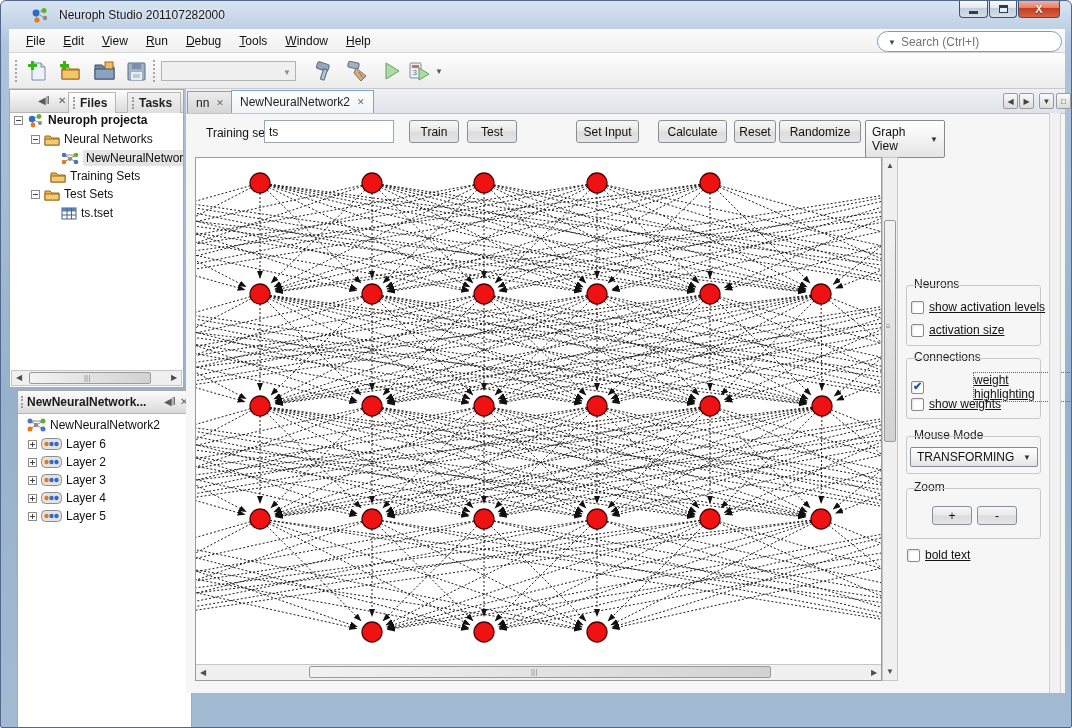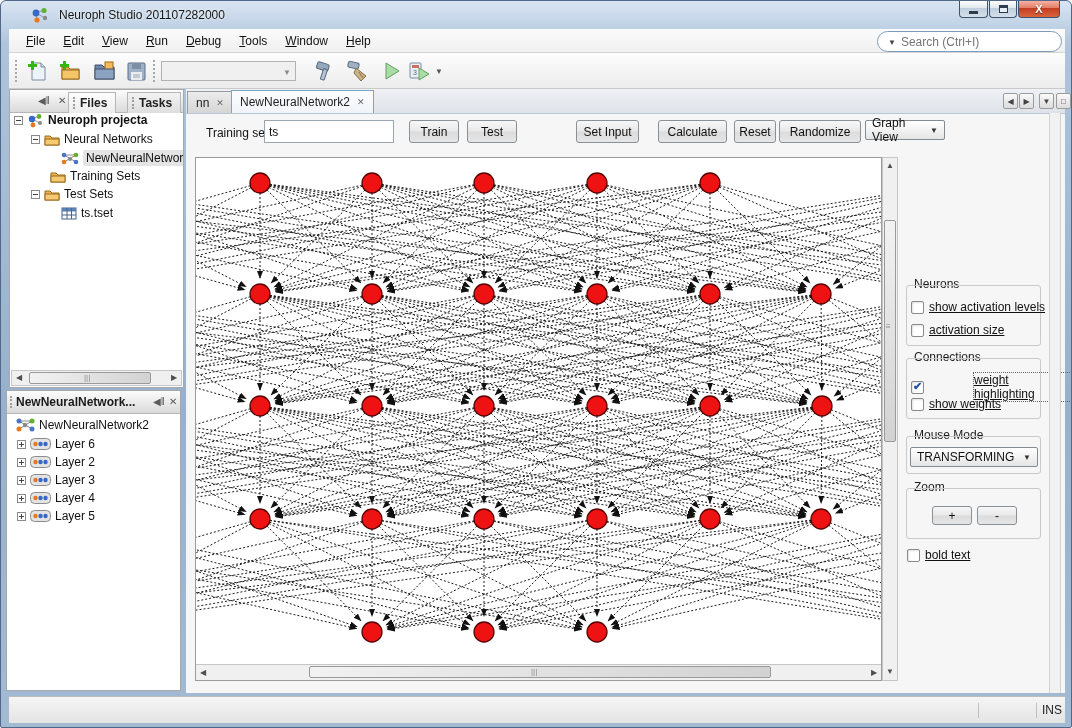--- a/index.html
+++ b/index.html
@@ -307,21 +307,21 @@
     </div>
 
     <div class="sb-track" style="left:1px;top:280px;width:171px;height:16px">
       <span class="sb-arrow" style="left:0;top:0">◀</span>
       <div class="sb-thumb sb-thumb-v" style="left:17px;top:1px;width:122px;height:12px"></div>
       <span class="gripline" style="left:72px;top:2px">|||</span>
       <span class="sb-arrow" style="right:0;top:0">▶</span>
     </div>
   </div>
 
-  <div class="side-panel" style="left:5px;top:389px;width:175px;height:301px">
+  <div class="side-panel" style="left:16px;top:389px;width:175px;height:339px">
     <div class="panel-header">
       <span class="tabgrip abs" style="left:3px;top:5px;width:2px;height:12px;border-left:2px dotted #9d9d9d"></span>
       <span class="abs" style="left:9px;top:4px;font-weight:bold;font-size:12px">NewNeuralNetwork...</span>
       <span class="dock-icon" style="left:146px">◀‖</span>
       <span class="dock-icon" style="left:162px">✕</span>
     </div>
     <div class="trow" style="top:25px;padding-left:5px">
       <span class="ticon">
         <svg width="19" height="15">
             <line x1="3" y1="3" x2="16" y2="11" stroke="#8a8a8a"></line>
@@ -415,21 +415,21 @@
   </div>
 
   <span class="field-label" style="left:205px;top:125px">Training set:</span>
   <input class="text-input" style="left: 263px; top: 119px; width: 130px;" value="ts">
   <div class="btn" style="left:408px;top:119px;width:50px">Train</div>
   <div class="btn" style="left:466px;top:119px;width:50px">Test</div>
   <div class="btn" style="left:575px;top:119px;width:63px">Set Input</div>
   <div class="btn" style="left:657px;top:119px;width:69px">Calculate</div>
   <div class="btn" style="left:733px;top:119px;width:42px">Reset</div>
   <div class="btn" style="left:778px;top:119px;width:82px">Randomize</div>
-  <div class="combo" style="left:864px;top:119px;width:80px;height:20px">
+  <div class="combo" style="left:864px;top:119px;width:80px;height:38px">
     <span>Graph View</span>
     <span class="dd">▼</span>
   </div>
 
   <div class="net-canvas">
     <svg id="net-svg" width="685" height="506">
       <defs>
         <marker id="arrow" orient="auto" markerWidth="9" markerHeight="8" refX="7" refY="3">
           <path d="M0,0 L8,3 L0,6 Z" fill="#111"></path>
         </marker>
@@ -811,19 +811,14 @@
   <div class="btn" style="left:931px;top:505px;width:40px;height:19px">+</div>
   <div class="btn" style="left:976px;top:505px;width:40px;height:19px">-</div>
 
   <div class="cb-row" style="left:906px;top:547px">
     <span class="cb-box"></span>
     <span>bold text</span>
   </div>
 
   <div class="abs" style="left:1048px;top:112px;width:12px;height:580px;background:#f1f1f1;border-left:1px solid #d2d2d2;border-right:1px solid #d2d2d2"></div>
 
-  <div class="statusbar">
-    <span class="status-sep" style="left:969px"></span>
-    <span class="status-sep" style="left:1027px"></span>
-    <span class="status-ins" style="left:1033px">INS</span>
-  </div>
 
 </div>
 
 </body></html>

